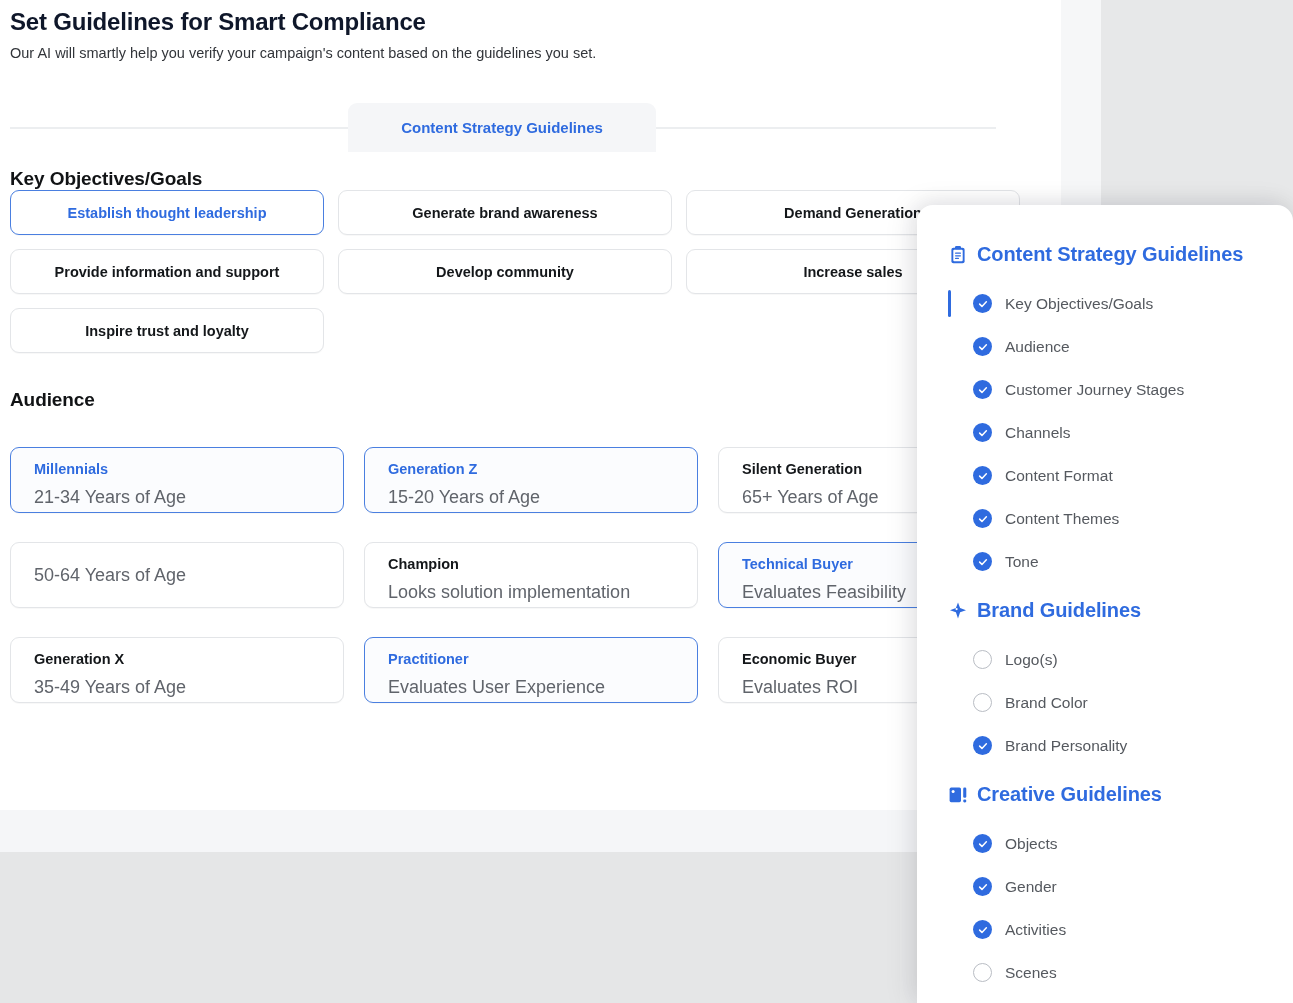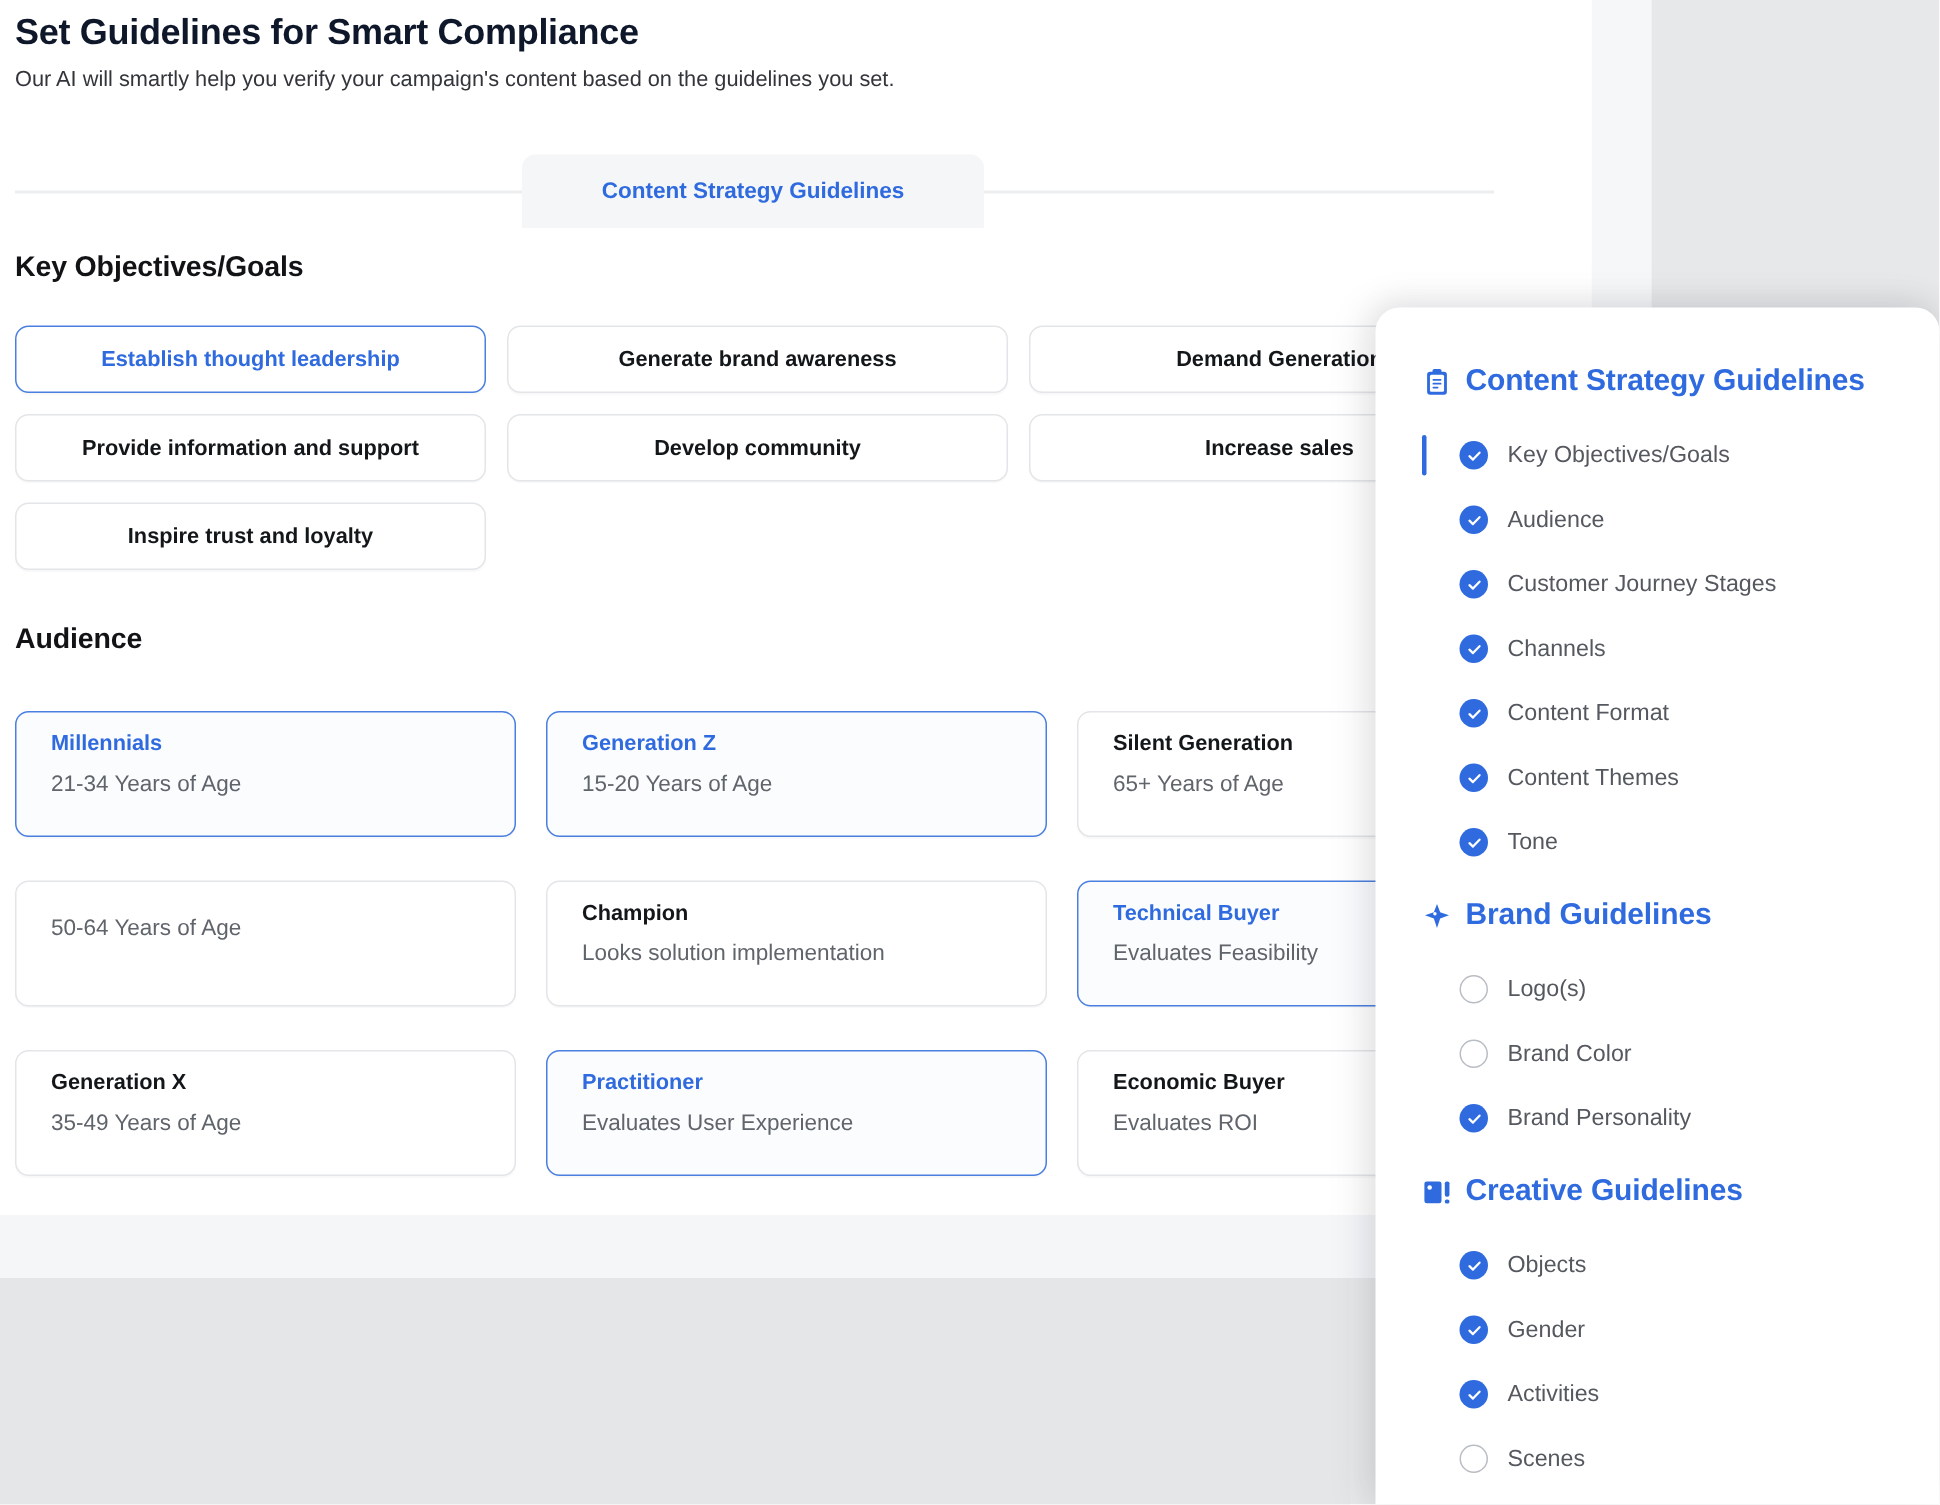--- a/index.html
+++ b/index.html
@@ -126,21 +126,20 @@
   }
   .section-title.objectives { margin-top: 18px; }
   .section-title.audience  { margin-top: 36px; }
 
   
   .obj-grid {
     display: grid;
     grid-template-columns: 314px 334px 334px;
     column-gap: 20px;
     row-gap: 16px;
-    margin-top: 27px;
     gap: 14px;
   }
   .obj-pill {
     height: 45px;
     border: 1px solid #e3e5e8;
     border-radius: 9px;
     background: #ffffff;
     display: flex;
     align-items: center;
     justify-content: center;
@@ -158,41 +157,41 @@
 
   
   .aud-grid {
     display: grid;
     grid-template-columns: 334px 334px 334px;
     column-gap: 20px;
     row-gap: 29px;
     margin-top: 36px;
   }
   .aud-card {
-    height: 84px;
+    height: 66px;
     border: 1px solid #e3e5e8;
     border-radius: 9px;
     background: #ffffff;
     padding: 13px 0 0 23px;
     cursor: pointer;
     box-shadow: 0 1px 1px rgba(16,24,40,0.03);
   }
   .aud-card.selected {
     border: 1.6px solid #4a7fe0;
     background: #fbfcfe;
   }
   .aud-title {
     font-size: 14.5px;
     font-weight: bold;
     color: #14171a;
     line-height: 1.2;
   }
   .aud-card.selected .aud-title { color: #2f6bdf; }
   .aud-sub {
-    font-size: 15px;
+    font-size: 18px;
     color: #60646b;
     margin-top: 9px;
     line-height: 1.2;
   }
 
   
   .panel {
     position: absolute;
     left: 917px;
     top: 205px;

